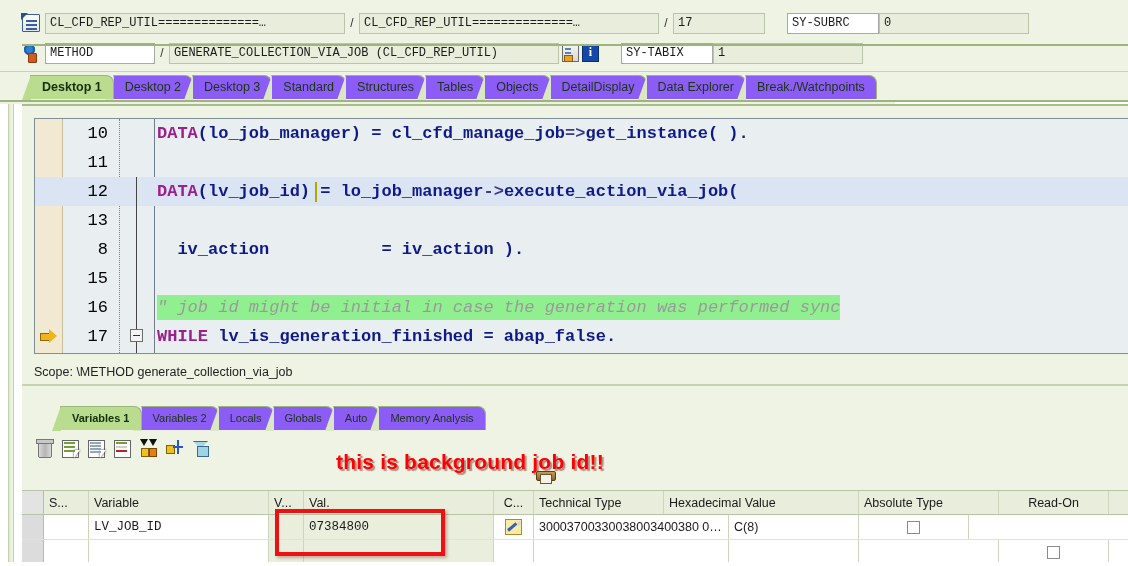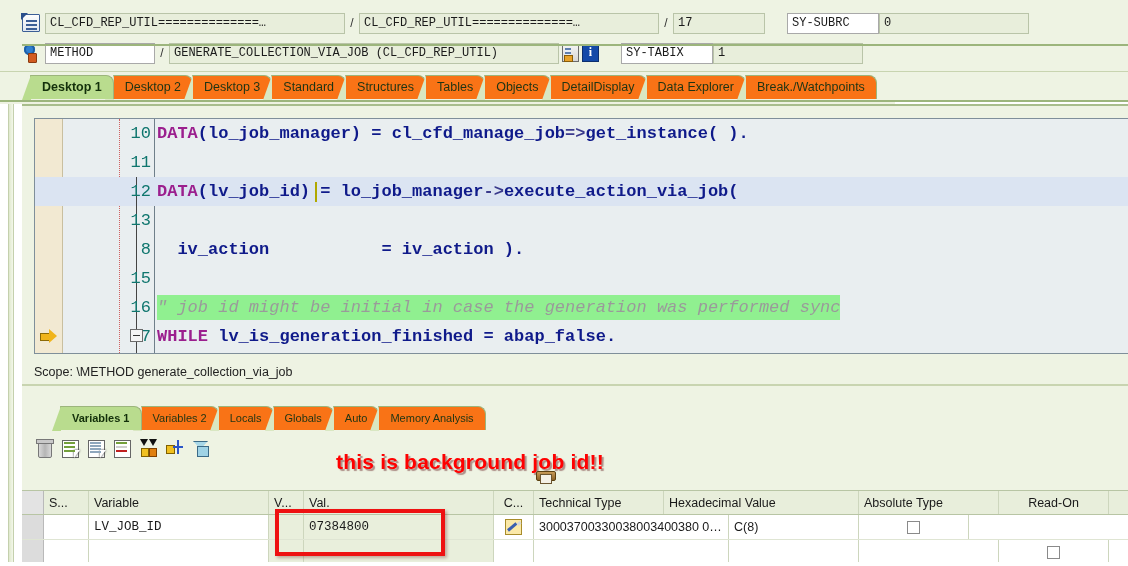--- a/index.html
+++ b/index.html
@@ -103,21 +103,21 @@
     background:#eef3e3;
   }
   .tabstrip .tabs {
     position:absolute; left:30px; top:3px;
     display:flex; align-items:flex-end;
   }
   .tab {
     height:24px; line-height:23px;
     padding:0 11px 0 11px;
     font-size:12.5px; color:#1d3414;
-    background:#f97316;
+    background:#8b5cf6;
     border:1px solid #9cb57c;
     border-bottom:none;
     border-radius:0 8px 0 0;
     margin-right:-1px;
     position:relative;
     white-space:nowrap;
     transform:skewX(0deg);
   }
   .tab:before{
     content:""; position:absolute; left:-9px; bottom:-1px;
@@ -157,23 +157,22 @@
     position:absolute; left:86px; top:0; width:34px; bottom:0;
     background:#e9eef0;
     border-right:1px solid #6f7f8a;
   }
   .coderow {
     position:absolute; left:0; right:0; height:29px;
   }
   .lnum {
     position:absolute; left:29px; width:50px; height:29px; line-height:29px;
     text-align:right; padding-right:6px;
-    color:#0f766e; font-family:"Liberation Mono", monospace; font-size:17px;
+    color:#000000; font-family:"Liberation Mono", monospace; font-size:17px;
     z-index:2;
-    margin-left:43px;
   }
   .ctext {
     position:absolute; left:122px; right:0; height:29px; line-height:29px;
     font-family:"Liberation Mono", monospace; font-size:17px;
     font-weight:bold; color:#0f1a8a; white-space:pre;
     z-index:2;
   }
   .row-hl { background:#dbe4f2;padding-left:12px; }
   .kw { color:#9b1f8e; }
   .op { color:#3a3a8c; font-weight:bold;}

